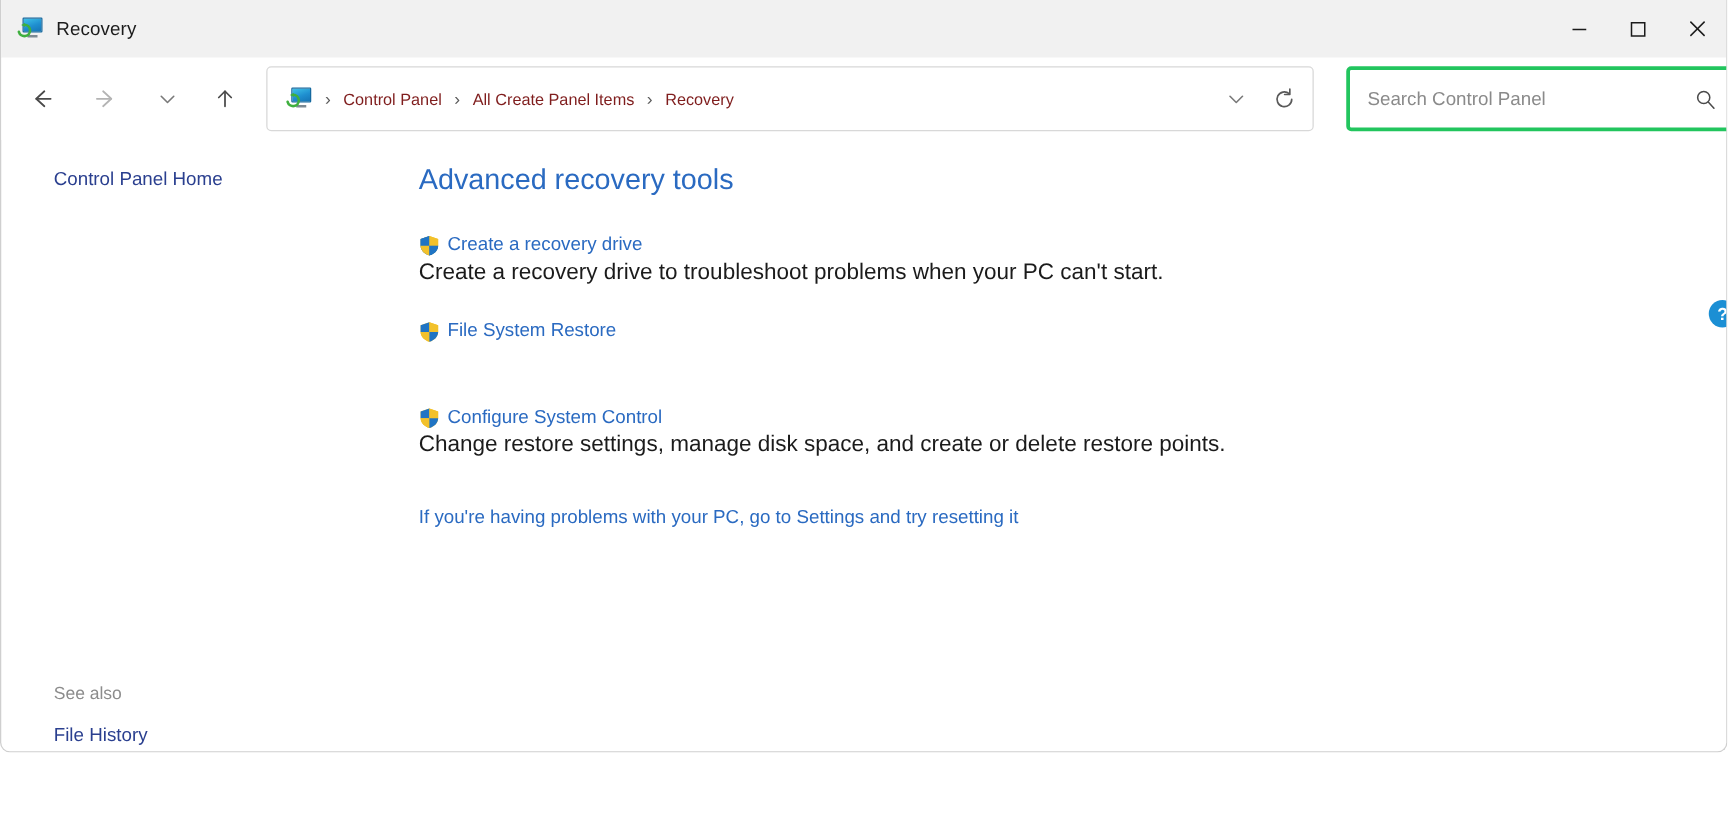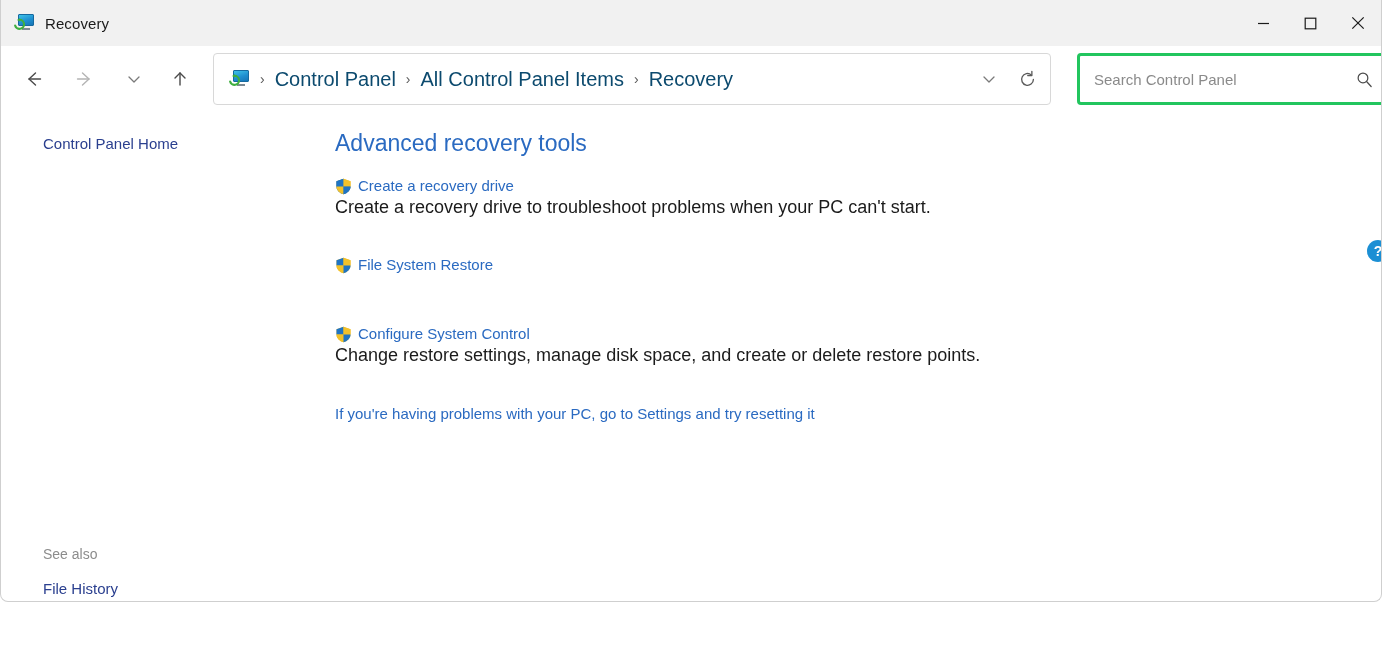--- a/index.html
+++ b/index.html
@@ -107,22 +107,22 @@
     align-items: center;
     padding: 0 4px 0 14px;
   }
   #crumb-icon {
     width: 22px; height: 22px;
     position: relative;
     flex: none;
     margin-right: 6px;
   }
   .crumb {
-    font-size: 20px;
-    color: #0c4a6e;
+    font-size: 13px;
+    color: #7f1d1d;
     padding: 4px 6px;
     border-radius: 3px;
     white-space: nowrap;
     cursor: default;
   }
   .crumb-sep {
     font-size: 14px;
     color: #5a5a5a;
     padding: 0 4px;
     user-select: none;
@@ -324,21 +324,21 @@
         <div class="monitor-stand"></div>
         <svg class="restore-arrow" viewBox="0 0 16 16">
           <path d="M8 2.2 A5.6 5.6 0 1 1 2.6 9.2" fill="none" stroke="#3faf3f" stroke-width="2.6" stroke-linecap="round"></path>
           <path d="M8.6 0.4 L8.6 4.4 L4.8 2.4 Z" fill="#3faf3f"></path>
         </svg>
       </div>
 
       <span class="crumb-sep">›</span>
       <span class="crumb">Control Panel</span>
       <span class="crumb-sep">›</span>
-      <span class="crumb">All Control Panel Items</span>
+      <span class="crumb">All Create Panel Items</span>
       <span class="crumb-sep">›</span>
       <span class="crumb">Recovery</span>
 
       <div id="crumb-spacer"></div>
 
       <div class="addr-btn">
         <svg width="18" height="18" viewBox="0 0 18 18">
           <path d="M4 7 L9 12 L14 7" fill="none" stroke="#7a7a7a" stroke-width="1.3" stroke-linecap="round" stroke-linejoin="round"></path>
         </svg>
       </div>
@@ -367,21 +367,21 @@
       <div id="see-also">See also</div>
       <div id="file-history">File History</div>
     </div>
 
     <div id="content">
 
       <div id="help-btn">?</div>
 
       <h1 id="page-heading">Advanced recovery tools</h1>
 
-      <div class="tool-group" style="top:65px;">
+      <div class="tool-group" style="top:75px;">
         <div class="tool-link-row">
           <svg class="shield" viewBox="0 0 16 16">
             <path d="M8 0.7 L14.6 3 V8 C14.6 11.6 11.6 14.3 8 15.4 C4.4 14.3 1.4 11.6 1.4 8 V3 Z" fill="#f2c12b"></path>
             <path d="M8 0.7 L1.4 3 V8 C1.4 11.6 4.4 14.3 8 15.4 Z" fill="#1f74c4"></path>
             <path d="M8 8 L14.6 8 V8 C14.6 11.6 11.6 14.3 8 15.4 Z" fill="#1f74c4"></path>
             <path d="M8 0.7 L1.4 3 V8 H8 Z" fill="#1f74c4"></path>
             <path d="M8 0.7 L14.6 3 V8 H8 Z" fill="#f2c12b"></path>
             <path d="M1.4 8 H8 V15.4 C4.4 14.3 1.4 11.6 1.4 8 Z" fill="#f2c12b"></path>
             <path d="M8 8 H14.6 C14.6 11.6 11.6 14.3 8 15.4 Z" fill="#1f74c4"></path>
           </svg>

